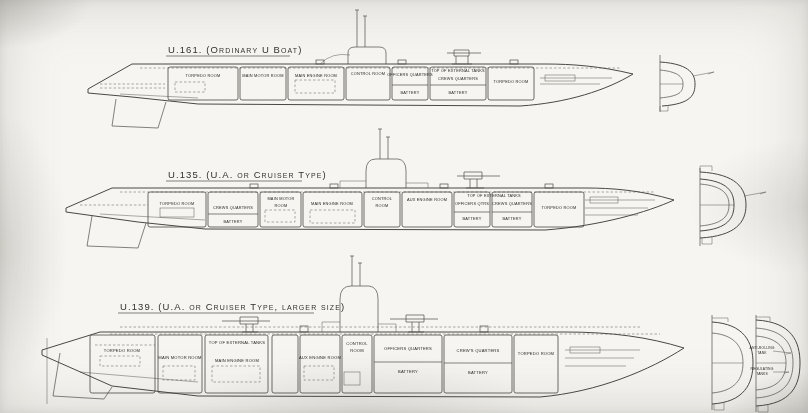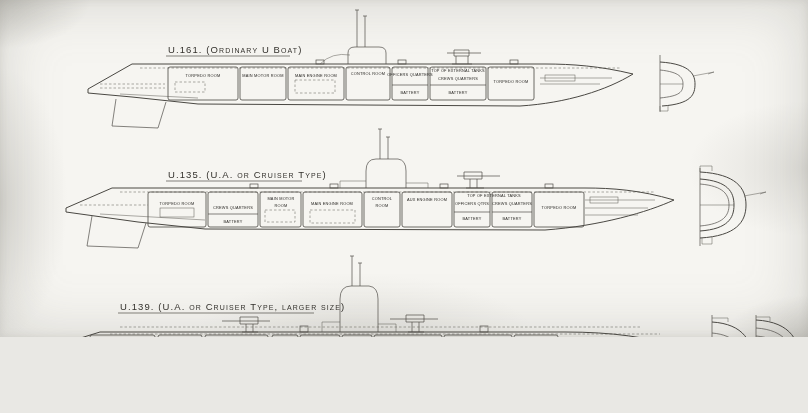--- a/index.html
+++ b/index.html
@@ -1,17 +1,17 @@
 <!DOCTYPE html>
 <html><head>
 <meta charset="utf-8">
 <style>
   html,body{margin:0;padding:0;background:#e9e8e4;}
   .sheet{
-    position:relative;width:808px;height:337px;overflow:hidden;
+    position:relative;width:808px;height:413px;overflow:hidden;
     background:
       radial-gradient(130px 70px at 0% 0%, rgba(138,136,128,.38), transparent 70%),
       radial-gradient(90px 180px at 0% 60%, rgba(138,136,128,.22), transparent 75%),
       radial-gradient(160px 90px at 100% 50%, rgba(138,136,128,.20), transparent 75%),
       radial-gradient(220px 80px at 45% 100%, rgba(148,146,138,.18), transparent 78%),
       radial-gradient(120px 60px at 100% 100%, rgba(138,136,128,.30), transparent 70%),
       #f6f5f1;
     box-shadow:inset 0 0 60px rgba(112,110,102,.25), inset 0 0 10px rgba(112,110,102,.15);
   }
   svg{display:block}

